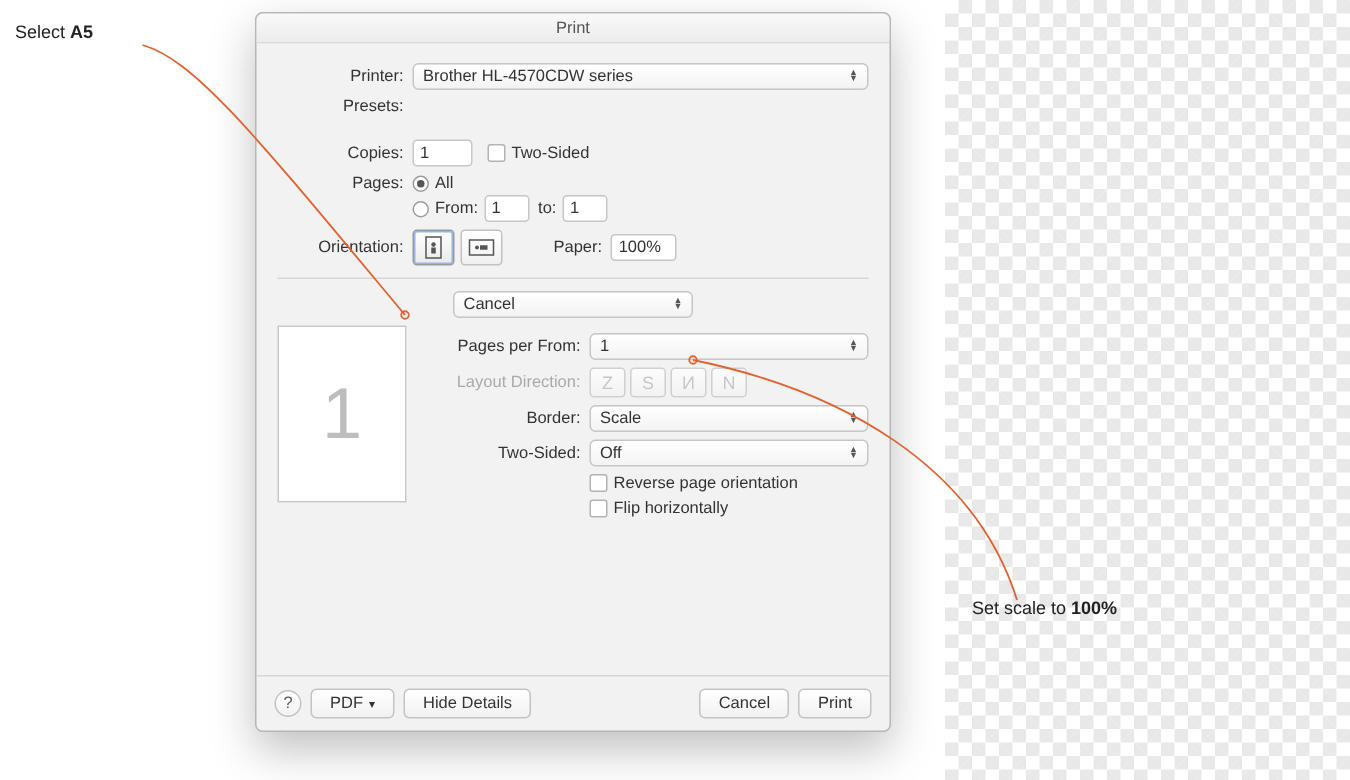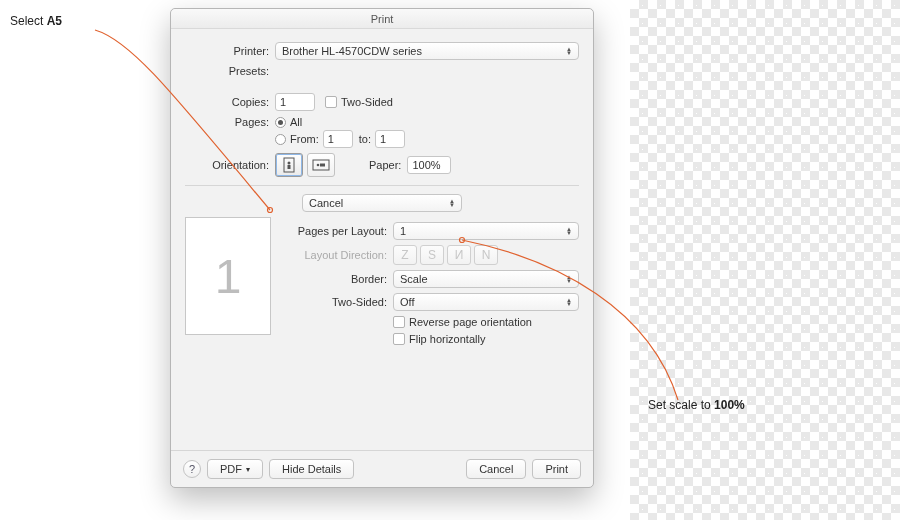--- a/index.html
+++ b/index.html
@@ -195,21 +195,21 @@
           </span>
       </div>
     </div>
 
     <div style="display:flex; gap:12px; margin-top:4px;">
       <div class="preview">
         <span>1</span>
       </div>
       <div style="flex:1">
         <div class="row">
-          <div class="lbl" style="width:110px">Pages per Layout:</div>
+          <div class="lbl" style="width:110px">Pages per From:</div>
           <div class="select" style="flex:1">
             <span>1</span>
             <span class="arrows">
                 <span>▲</span>
                 <span>▼</span>
               </span>
           </div>
         </div>
         <div class="row">
           <div class="lbl" style="width:110px;color:#aaa">Layout Direction:</div>

